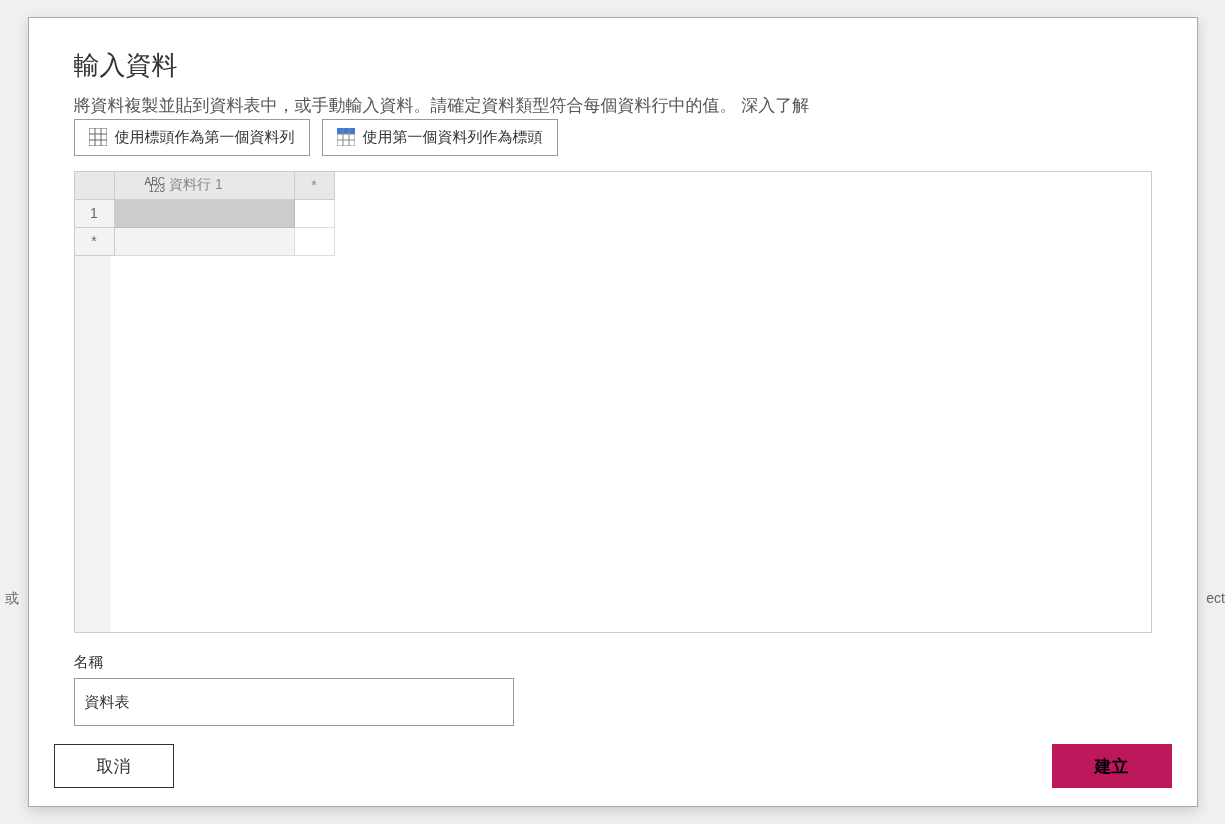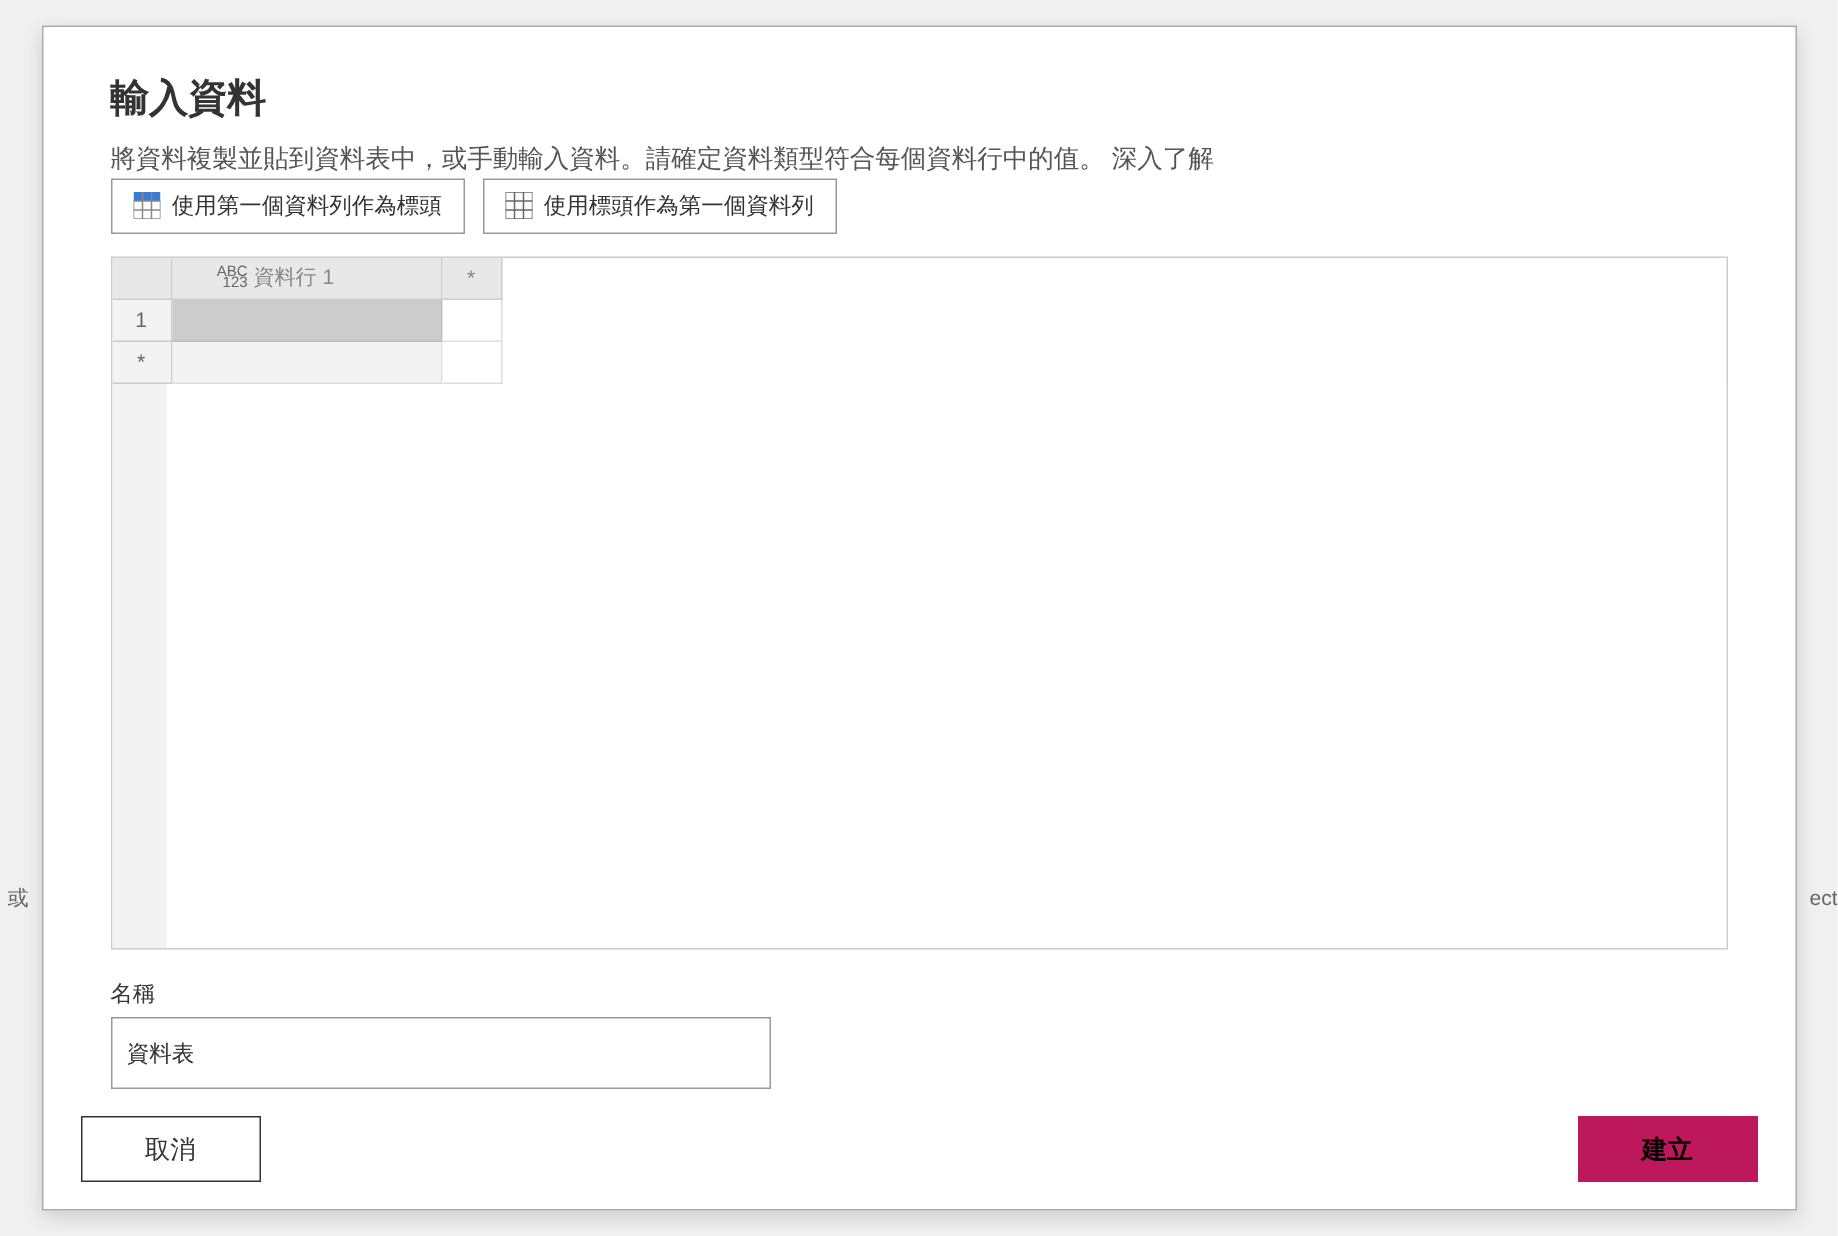--- a/index.html
+++ b/index.html
@@ -44,21 +44,21 @@
     .dialog-content {
       padding: 30px 45px 0 45px;
       flex: 1;
       display: flex;
       flex-direction: column;
       overflow: hidden;
     }
     .dialog-title {
       font-size: 26px;
       color: #333;
-      font-weight: 700;
+      font-weight: 400;
       margin-bottom: 10px;
     }
     .dialog-subtitle {
       font-size: 17px;
       color: #555;
       line-height: 1.5;
     }
     .link-text {
       color: #555;
     }
@@ -217,44 +217,44 @@
 
 <div class="dialog">
   <div class="dialog-content">
     <h1 class="dialog-title">輸入資料</h1>
     <p class="dialog-subtitle">
       <span>將資料複製並貼到資料表中，或手動輸入資料。請確定資料類型符合每個資料行中的值。</span>
       <span class="link-text">深入了解</span>
     </p>
 
     <div class="button-row">
+      <button class="tool-button">
+        <span class="icon-table-header">
+          <svg viewBox="0 0 18 18" width="18" height="18">
+            <rect x="0" y="0" width="18" height="18" fill="#fff" stroke="#666" stroke-width="1"></rect>
+            <line x1="6" y1="0" x2="6" y2="18" stroke="#666" stroke-width="1"></line>
+            <line x1="12" y1="0" x2="12" y2="18" stroke="#666" stroke-width="1"></line>
+            <line x1="0" y1="6" x2="18" y2="6" stroke="#666" stroke-width="1"></line>
+            <line x1="0" y1="12" x2="18" y2="12" stroke="#666" stroke-width="1"></line>
+          </svg>
+        </span>
+        <span>使用標頭作為第一個資料列</span>
+      </button>
       <button class="tool-button">
         <span class="icon-table-header">
           <svg viewBox="0 0 18 18" width="18" height="18">
             <rect x="0" y="0" width="18" height="6" fill="#3a7bd5"></rect>
             <rect x="0" y="6" width="18" height="12" fill="#fff" stroke="#888" stroke-width="1"></rect>
             <line x1="6" y1="0" x2="6" y2="18" stroke="#888" stroke-width="1"></line>
             <line x1="12" y1="0" x2="12" y2="18" stroke="#888" stroke-width="1"></line>
             <line x1="0" y1="12" x2="18" y2="12" stroke="#888" stroke-width="1"></line>
           </svg>
         </span>
         <span>使用第一個資料列作為標頭</span>
       </button>
-      <button class="tool-button">
-        <span class="icon-table-header">
-          <svg viewBox="0 0 18 18" width="18" height="18">
-            <rect x="0" y="0" width="18" height="18" fill="#fff" stroke="#666" stroke-width="1"></rect>
-            <line x1="6" y1="0" x2="6" y2="18" stroke="#666" stroke-width="1"></line>
-            <line x1="12" y1="0" x2="12" y2="18" stroke="#666" stroke-width="1"></line>
-            <line x1="0" y1="6" x2="18" y2="6" stroke="#666" stroke-width="1"></line>
-            <line x1="0" y1="12" x2="18" y2="12" stroke="#666" stroke-width="1"></line>
-          </svg>
-        </span>
-        <span>使用標頭作為第一個資料列</span>
-      </button>
     </div>
 
     <div class="data-grid">
       <div class="grid-inner">
 
         <div class="grid-cell grid-header-corner"></div>
         <div class="grid-cell grid-col-header">
           <span class="col-type-icon">
             <span>ABC</span>
             <span style="margin-top:-3px;">123</span>

